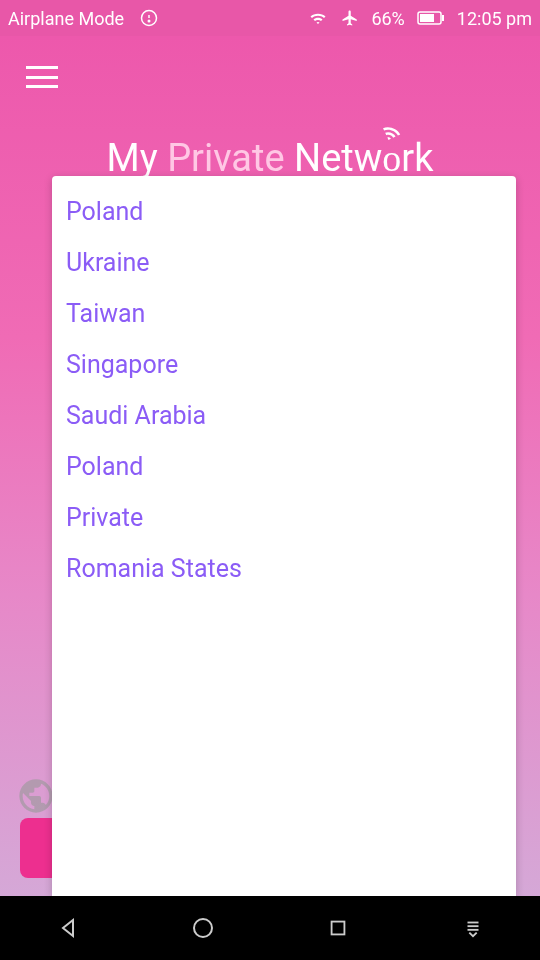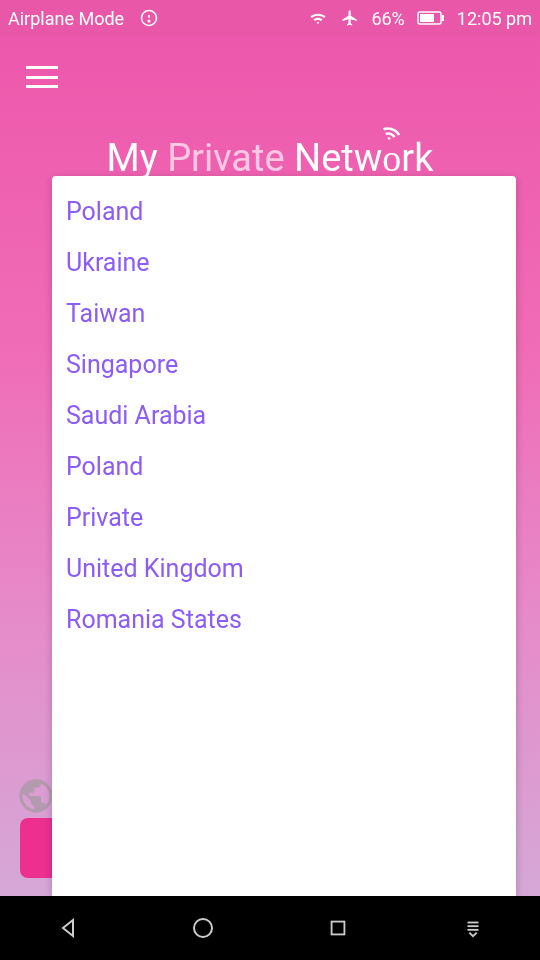--- a/index.html
+++ b/index.html
@@ -198,21 +198,20 @@
   <div class="pink-button"></div>
 
   <div class="dropdown" id="dropdown">
       <div class="country-item">Poland</div>
       <div class="country-item">Ukraine</div>
       <div class="country-item">Taiwan</div>
       <div class="country-item">Singapore</div>
       <div class="country-item">Saudi Arabia</div>
       <div class="country-item">Poland</div>
       <div class="country-item">Private</div>
-      <div class="country-item">United Kingdom</div>
       <div class="country-item">Romania States</div>
     </div>
 </div>
 
 <div class="nav-bar">
   <div class="nav-btn">
     <svg width="24" height="24" viewBox="0 0 24 24">
         <path d="M17 4 L7 12 L17 20 Z"></path>
       </svg>
   </div>

